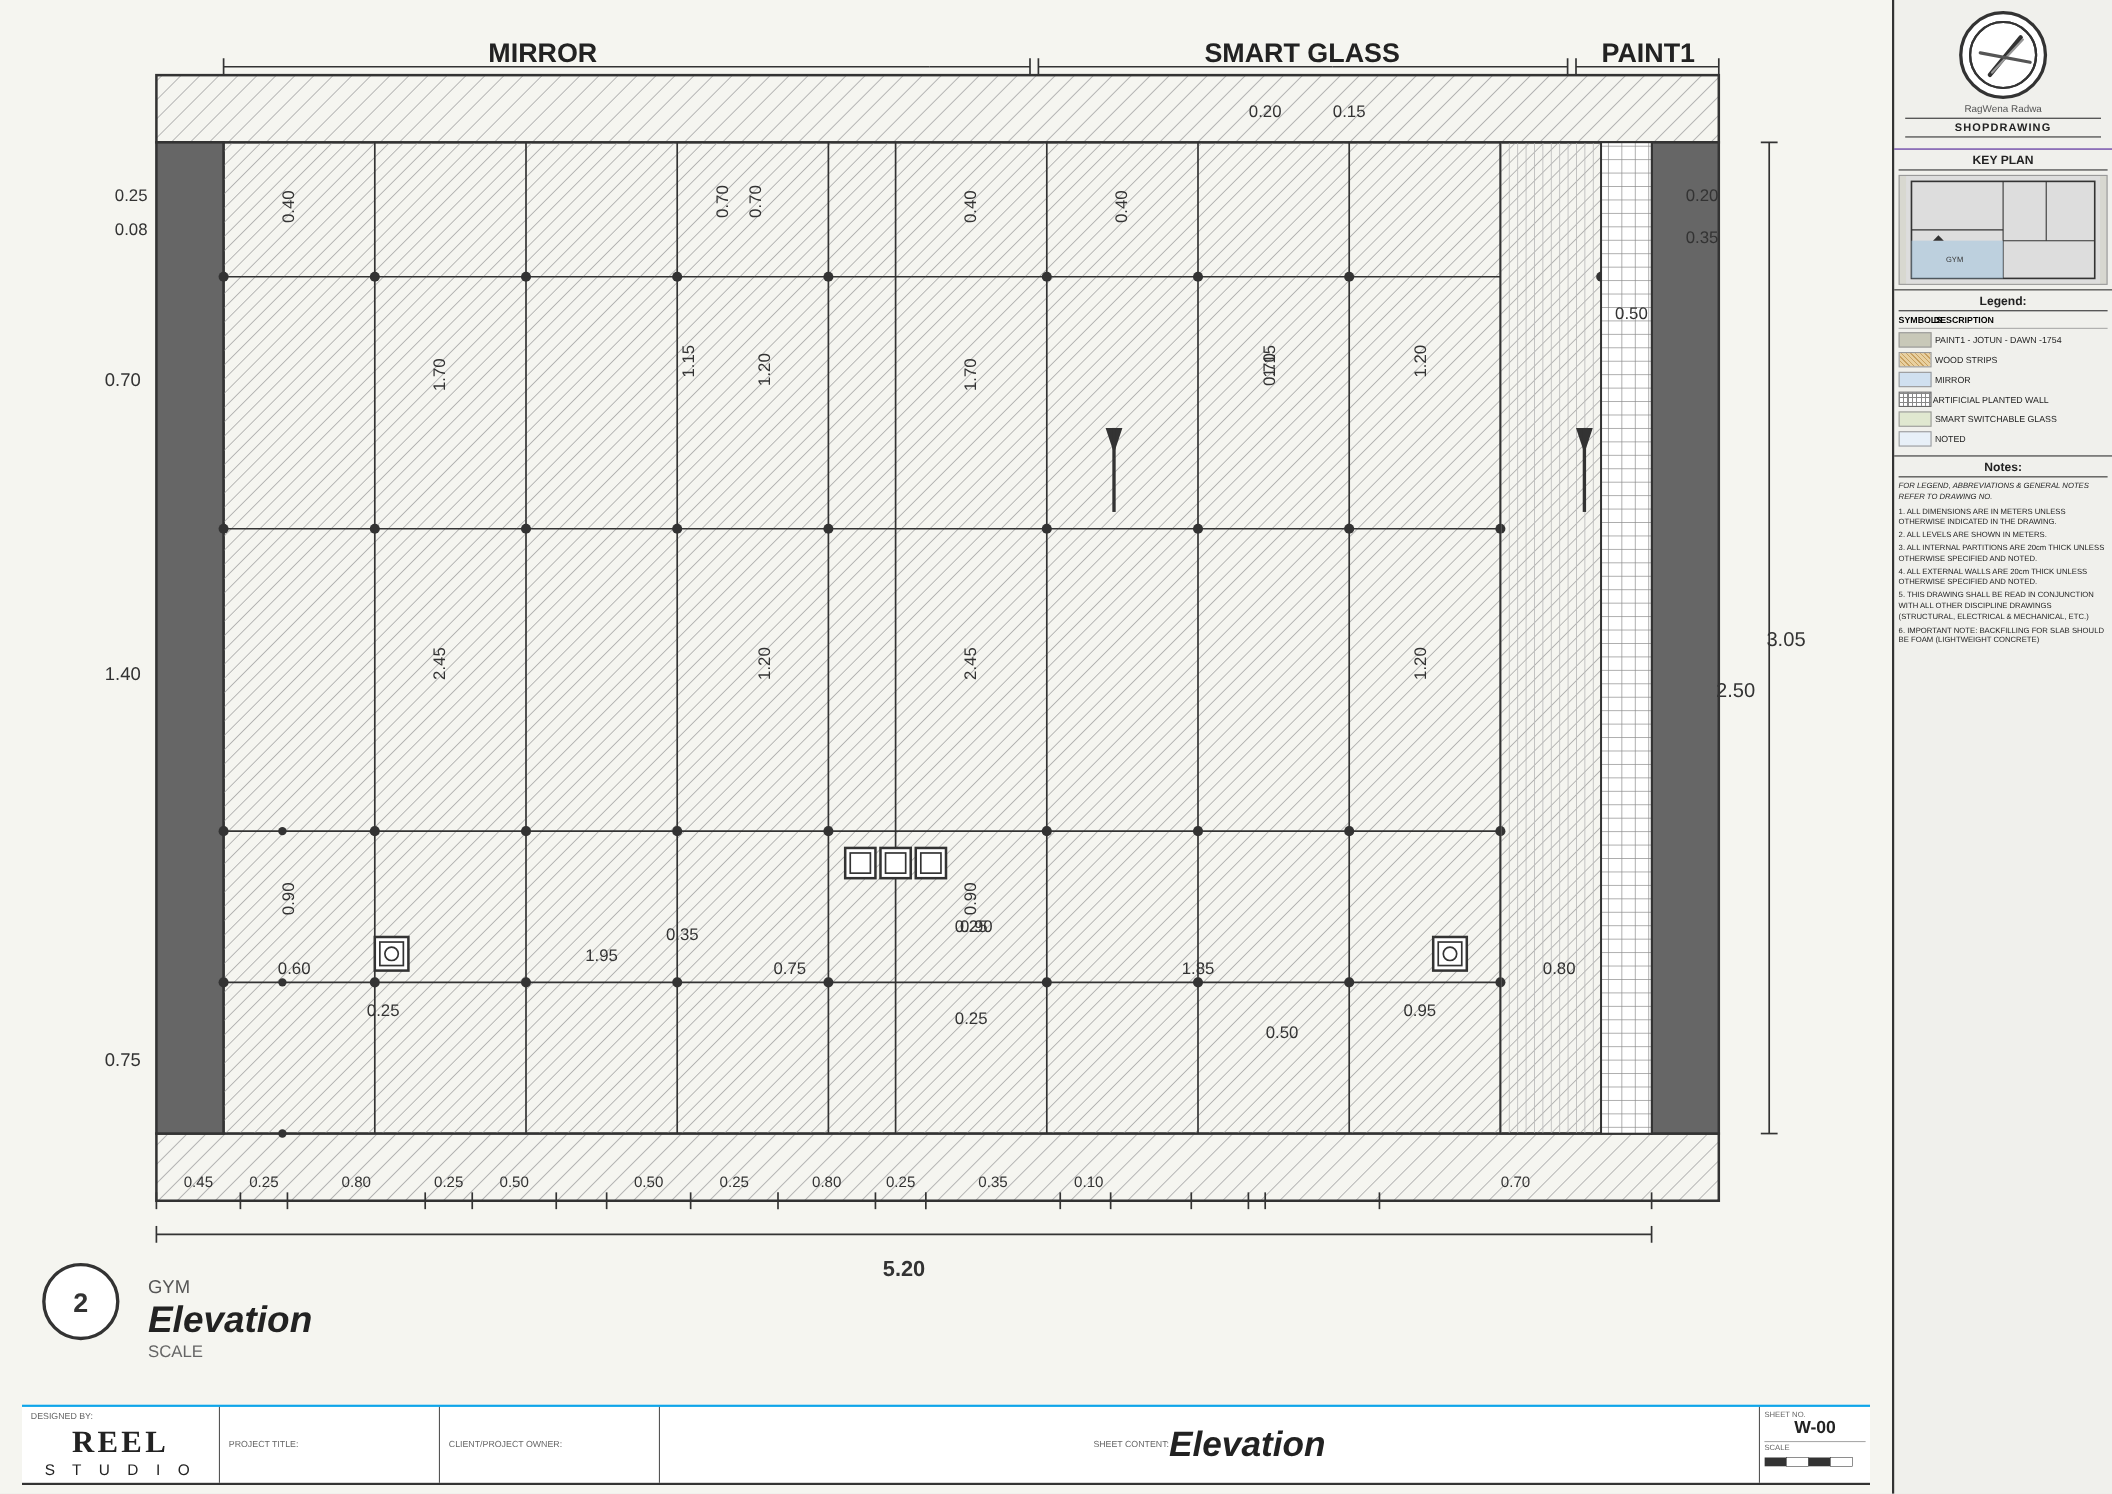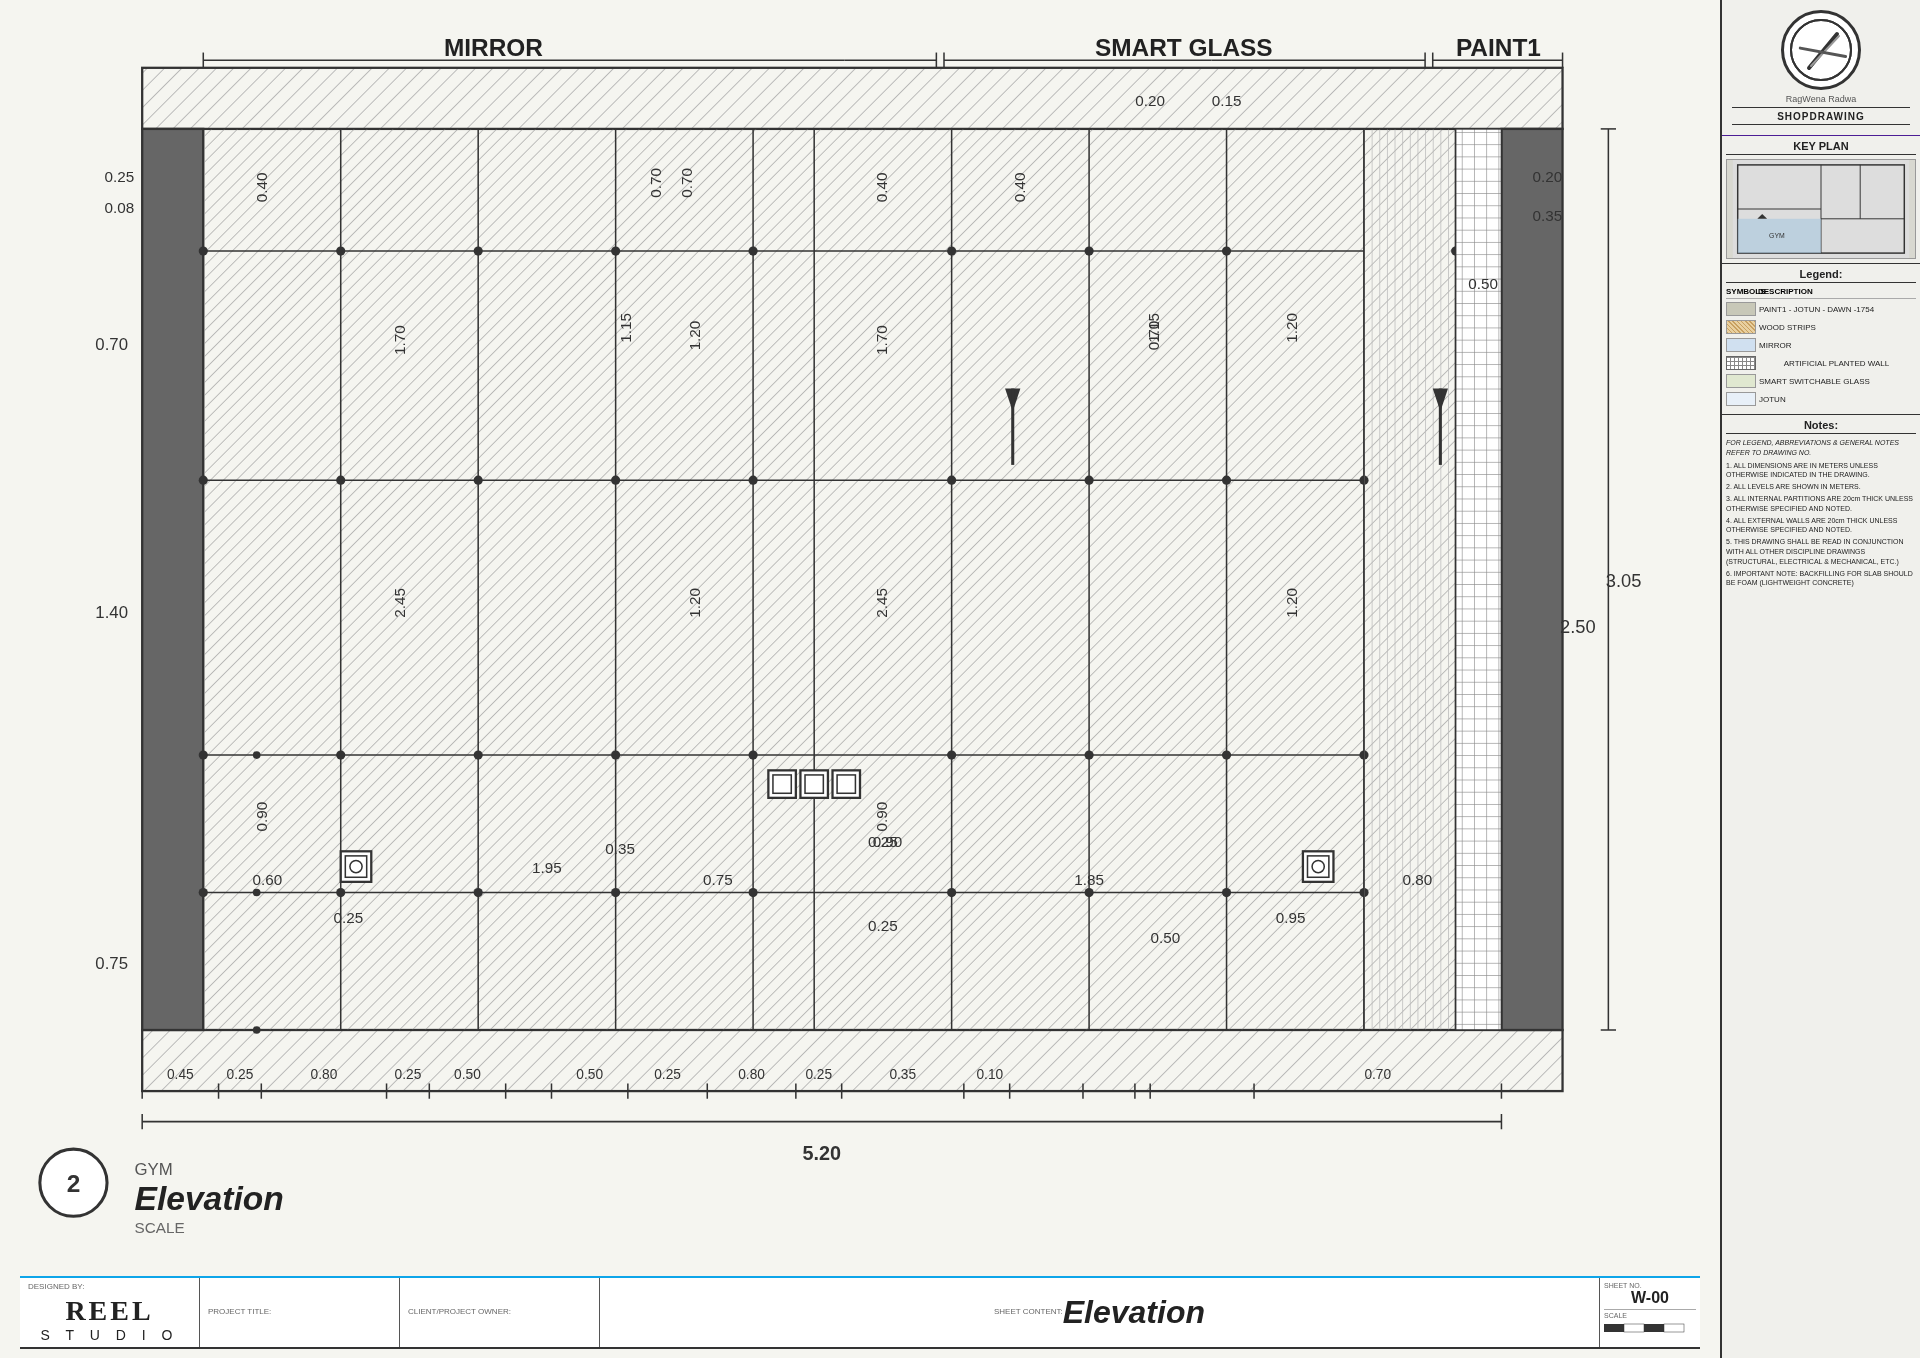--- a/index.html
+++ b/index.html
@@ -577,31 +577,31 @@
         <span class="legend-label" style="font-size:8px;color:#222;">PAINT1 - JOTUN - DAWN -1754</span>
       </div>
       <div class="legend-row" style="display:grid;grid-template-columns:30px 1fr;gap:3px;align-items:center;margin-bottom:4px;">
         <div class="legend-symbol sym-wood" style="height:14px;background:repeating-linear-gradient(45deg,#c8a060,#c8a060 1px,#e8d0a0 1px,#e8d0a0 3px);border:1px solid #999;"></div>
         <span class="legend-label" style="font-size:8px;color:#222;">WOOD STRIPS</span>
       </div>
       <div class="legend-row" style="display:grid;grid-template-columns:30px 1fr;gap:3px;align-items:center;margin-bottom:4px;">
         <div class="legend-symbol sym-mirror" style="height:14px;background:#d0e0f0;border:1px solid #999;"></div>
         <span class="legend-label" style="font-size:8px;color:#222;">MIRROR</span>
       </div>
-      <div class="legend-row" style="display:grid;grid-template-columns:30px 1fr;gap:1px;align-items:center;margin-bottom:4px;text-align:center;">
+      <div class="legend-row" style="display:grid;grid-template-columns:30px 1fr;gap:1px;align-items:center;margin-bottom:4px;">
         <div class="legend-symbol" style="height:14px;background:repeating-linear-gradient(0deg,transparent,transparent 3px,#888 3px,#888 4px),repeating-linear-gradient(90deg,transparent,transparent 3px,#888 3px,#888 4px);background-color:white;border:1px solid #666;"></div>
         <span class="legend-label" style="font-size:8px;color:#222;">ARTIFICIAL PLANTED WALL</span>
       </div>
       <div class="legend-row" style="display:grid;grid-template-columns:30px 1fr;gap:3px;align-items:center;margin-bottom:4px;">
         <div class="legend-symbol sym-smart" style="height:14px;background:#e0e8d0;border:1px solid #999;"></div>
         <span class="legend-label" style="font-size:8px;color:#222;">SMART SWITCHABLE GLASS</span>
       </div>
       <div class="legend-row" style="display:grid;grid-template-columns:30px 1fr;gap:3px;align-items:center;margin-bottom:4px;">
         <div class="legend-symbol sym-glass" style="height:14px;background:#e8f0f8;border:1px solid #999;"></div>
-        <span class="legend-label" style="font-size:8px;color:#222;">JOTUN</span>
+        <span class="legend-label" style="font-size:8px;color:#222;">NOTED</span>
       </div>
     </div>
 
     <div class="notes-section" style="padding:4px;flex:1;">
       <div class="section-title" style="font-size:11px;font-weight:bold;color:#222;border-bottom:1px solid #333;padding-bottom:2px;margin-bottom:4px;">Notes:</div>
       <div class="notes-content">
         <p class="notes-intro" style="font-size:7px;margin-bottom:3px;font-style:italic;">FOR LEGEND, ABBREVIATIONS &amp; GENERAL NOTES REFER TO DRAWING NO.</p>
         <p class="note-item" style="font-size:7px;margin-bottom:2px;">1. ALL DIMENSIONS ARE IN METERS UNLESS OTHERWISE INDICATED IN THE DRAWING.</p>
         <p class="note-item" style="font-size:7px;margin-bottom:2px;">2. ALL LEVELS ARE SHOWN IN METERS.</p>
         <p class="note-item" style="font-size:7px;margin-bottom:2px;">3. ALL INTERNAL PARTITIONS ARE 20cm THICK UNLESS OTHERWISE SPECIFIED AND NOTED.</p>

